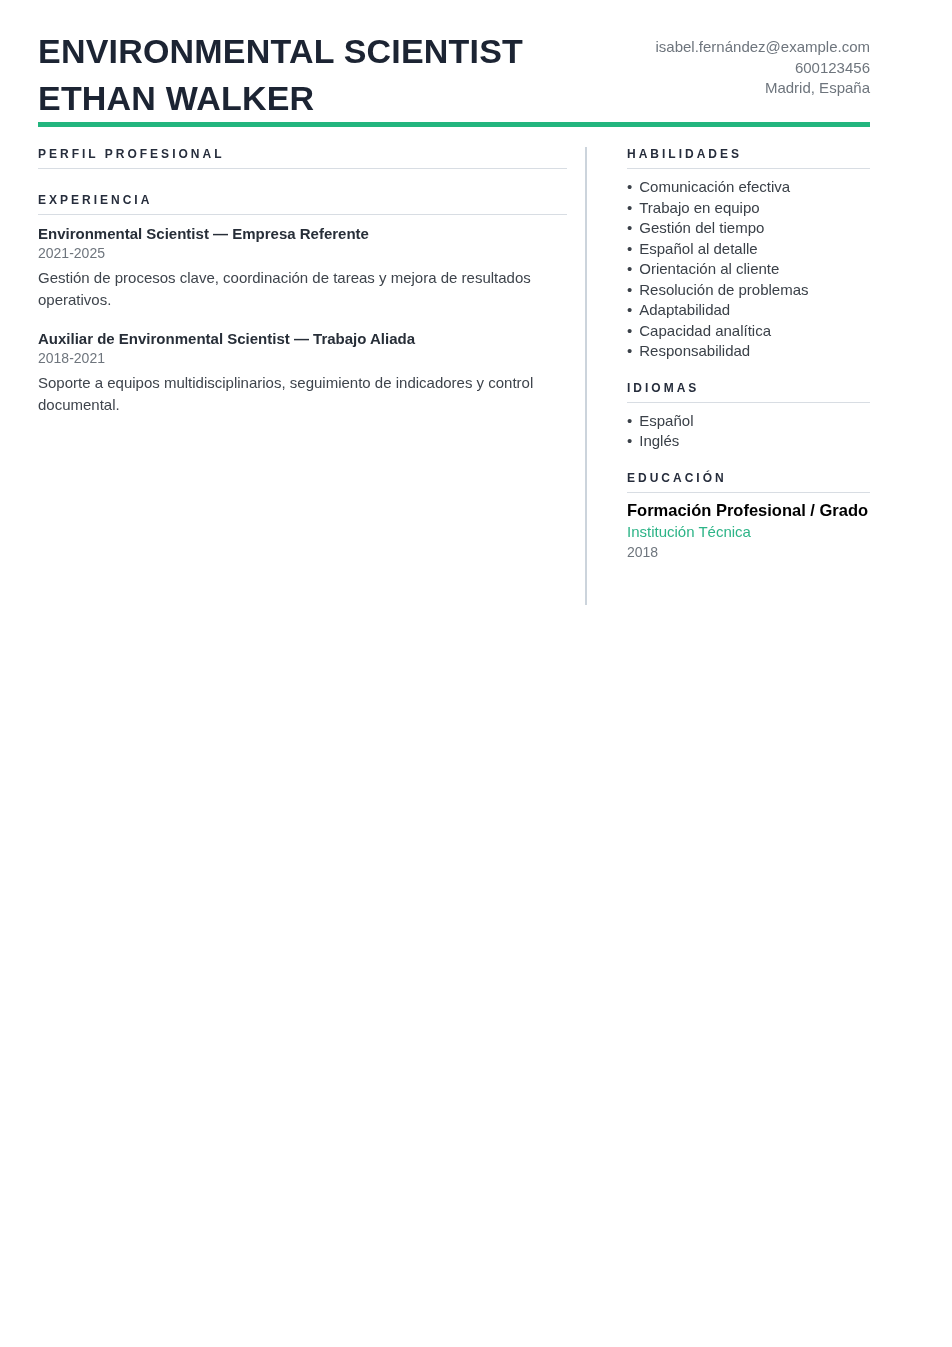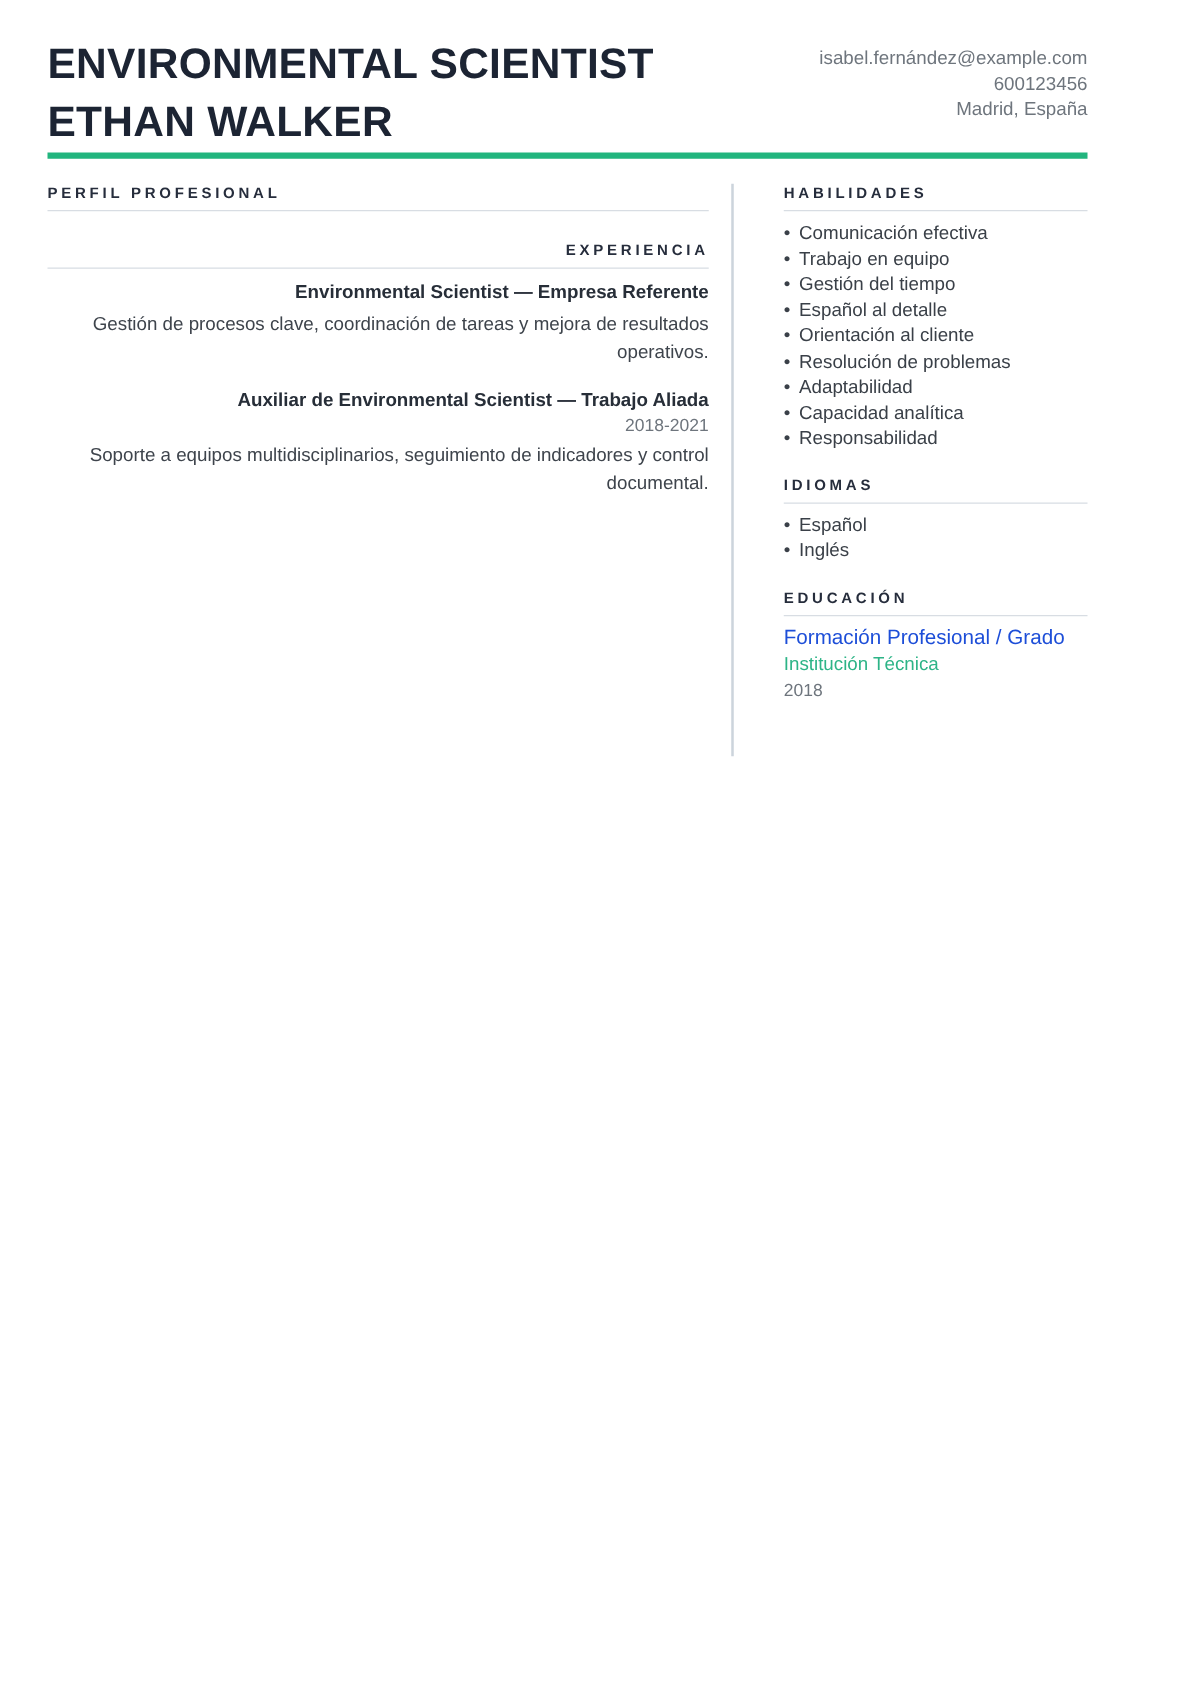--- a/index.html
+++ b/index.html
@@ -66,21 +66,21 @@
     font-size: 12px;
     font-weight: 700;
     letter-spacing: 3px;
     color: var(--heading);
     padding-bottom: 7px;
     border-bottom: 1px solid var(--rule);
   }
 
   .body-text { margin: 8px 0 0; font-size: 15px; line-height: 21.5px; color: var(--body); }
 
-  .sec-experience { margin-top: 24px; text-align: right; }
+  .sec-experience { margin-top: 24px; }
   .job { margin-top: 8px; }
   .job + .job { margin-top: 18px; }
   .job-title { font-size: 15px; font-weight: 700; color: #272e38; line-height: 21px; }
   .job-period { font-size: 14px; line-height: 17px; color: var(--muted); margin-top: 1px; }
   .job-desc { margin: 5px 0 0; font-size: 15px; line-height: 21.5px; color: var(--body); }
 
   
   ul.blist {
     list-style: none;
     margin: 8px 0 0;
@@ -89,21 +89,21 @@
     line-height: 20.5px;
     color: #3a4048;
   }
   ul.blist li { white-space: nowrap; }
   .bullet { margin-right: 7px; }
 
   .sec-languages { margin-top: 19px; }
   .sec-education { margin-top: 19px; }
 
   .edu { margin-top: 7px; }
-  .edu-degree { font-size: 16.5px; font-weight: 400; color: #1d4ed8; line-height: 21px; }
+  .edu-degree { font-size: 16.5px; font-weight: 700; color: #000000; line-height: 21px; }
   .edu-institution { font-size: 15px; color: var(--accent_text); line-height: 19px; margin-top: 1px; }
   .edu-year { font-size: 14px; color: var(--muted); line-height: 18px; margin-top: 2px; }
 </style>
 </head>
 <body>
 
 <div class="page">
   <div class="content">
 
     <header class="header">
@@ -125,20 +125,21 @@
       <div class="col-left">
         <section class="sec-profile">
           <h2 class="sec-h">PERFIL PROFESIONAL</h2>
         </section>
 
         <section class="sec-experience">
           <h2 class="sec-h">EXPERIENCIA</h2>
 
           <div class="job">
             <div class="job-title">Environmental Scientist — Empresa Referente</div>
+            <div class="job-period">2021-2025</div>
             <p class="job-desc">Gestión de procesos clave, coordinación de tareas y mejora de resultados operativos.</p>
           </div>
 
           <div class="job">
             <div class="job-title">Auxiliar de Environmental Scientist — Trabajo Aliada</div>
             <div class="job-period">2018-2021</div>
             <p class="job-desc">Soporte a equipos multidisciplinarios, seguimiento de indicadores y control documental.</p>
           </div>
         </section>
       </div>

